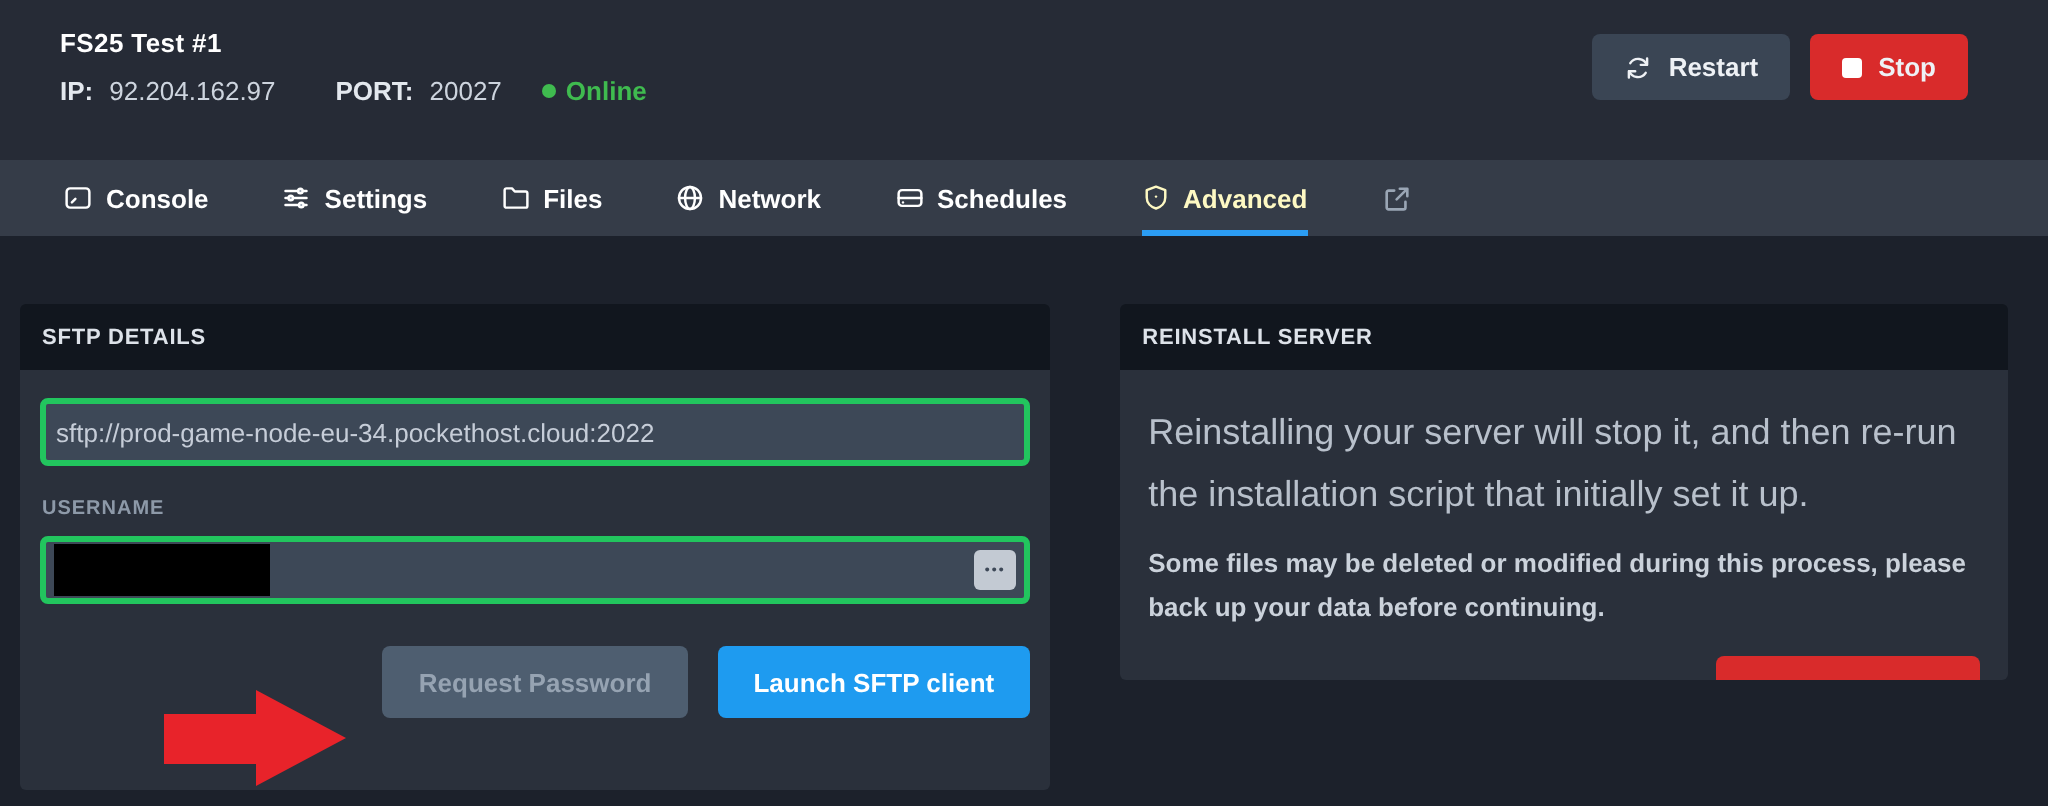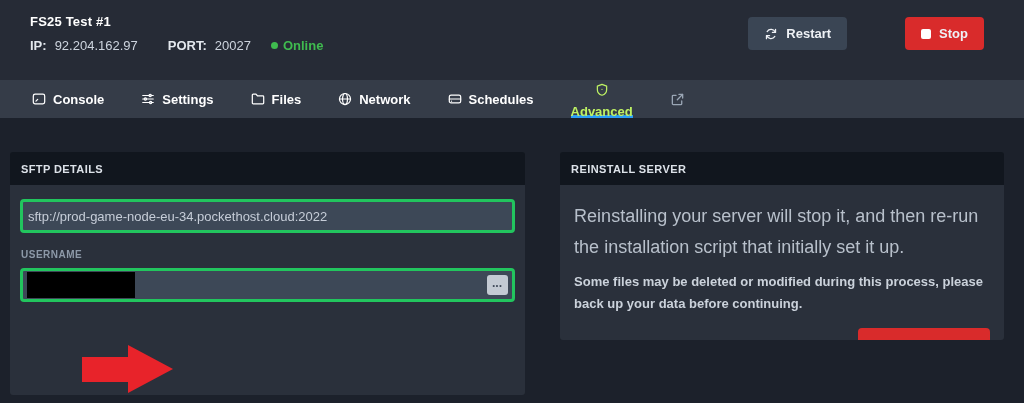--- a/index.html
+++ b/index.html
@@ -32,41 +32,41 @@
   .meta-gap { width:18px; }
   .online-badge { display:flex; align-items:center; gap:5px; color:#3fbb4f; font-weight:bold; margin-left:14px; }
   .online-dot { width:7px; height:7px; border-radius:50%; background:#3fbb4f; }
 
   .header-actions { display:flex; gap:10px; margin-top:3px; }
   .btn {
     border:none; border-radius:4px; cursor:pointer;
     font-family:"Liberation Sans", sans-serif;
     font-size:13px; font-weight:bold;
     display:flex; align-items:center; gap:8px;
-    padding:0 16px; height:33px; color:#eef1f5;margin-left:48px;
+    padding:0 16px; height:33px; color:#eef1f5;
   }
   .btn-restart { background:#3a4554; }
   .btn-stop { background:#d92b2b; }
   .stop-square { width:10px; height:10px; background:#ffffff; border-radius:2px; }
 
   
   .tabbar {
     background:#353c48;
     height:38px;
     display:flex; align-items:stretch;
     padding-left:32px; gap:37px;
   }
   .tab {
     display:flex; align-items:center; gap:7px;
     font-size:13px; font-weight:bold; color:#ffffff;
     border-bottom:3px solid transparent; padding-top:3px;
     cursor:pointer; white-space:nowrap;
   }
   .tab svg { flex:0 0 auto; }
-  .tab.active { color:#bef264; border-bottom-color:#2b9df4;flex-direction:column; }
+  .tab.active { color:#fef9c3; border-bottom-color:#2b9df4; }
   .tab-ext { color:#9aa6b5; }
 
   
   .main { display:flex; gap:35px; padding:34px 20px 0 10px; align-items:flex-start; }
   .panel { border-radius:3px; overflow:hidden; }
   .panel-header {
     background:#11161e; color:#dde2e9;
     font-size:11px; font-weight:bold; letter-spacing:.4px;
     height:33px; display:flex; align-items:center; padding:0 11px;
   }
@@ -244,20 +244,24 @@
       <input class="text-input" type="text" value="sftp://prod-game-node-eu-34.pockethost.cloud:2022" style="">
       <div class="field-label" style="margin-top:16px">USERNAME</div>
       <div class="username-row">
         <div class="text-input username-input">
           <div class="redaction"></div>
         </div>
         <button class="more-btn">
           <span style="font-size:7px">•••</span>
         </button>
       </div>
+      <div class="sftp-actions">
+        <button class="btn btn-request">Request Password</button>
+        <button class="btn btn-launch">Launch SFTP client</button>
+      </div>
     </div>
   </div>
 
   <div class="panel panel-reinstall">
     <div class="panel-header">REINSTALL SERVER</div>
     <div class="panel-body">
       <p class="reinstall-text">Reinstalling your server will stop it, and then re-run the installation script that initially set it up.</p>
       <p class="reinstall-warning">Some files may be deleted or modified during this process, please back up your data before continuing.</p>
       <div class="reinstall-actions">
         <button class="btn btn-reinstall">Reinstall Server</button>

